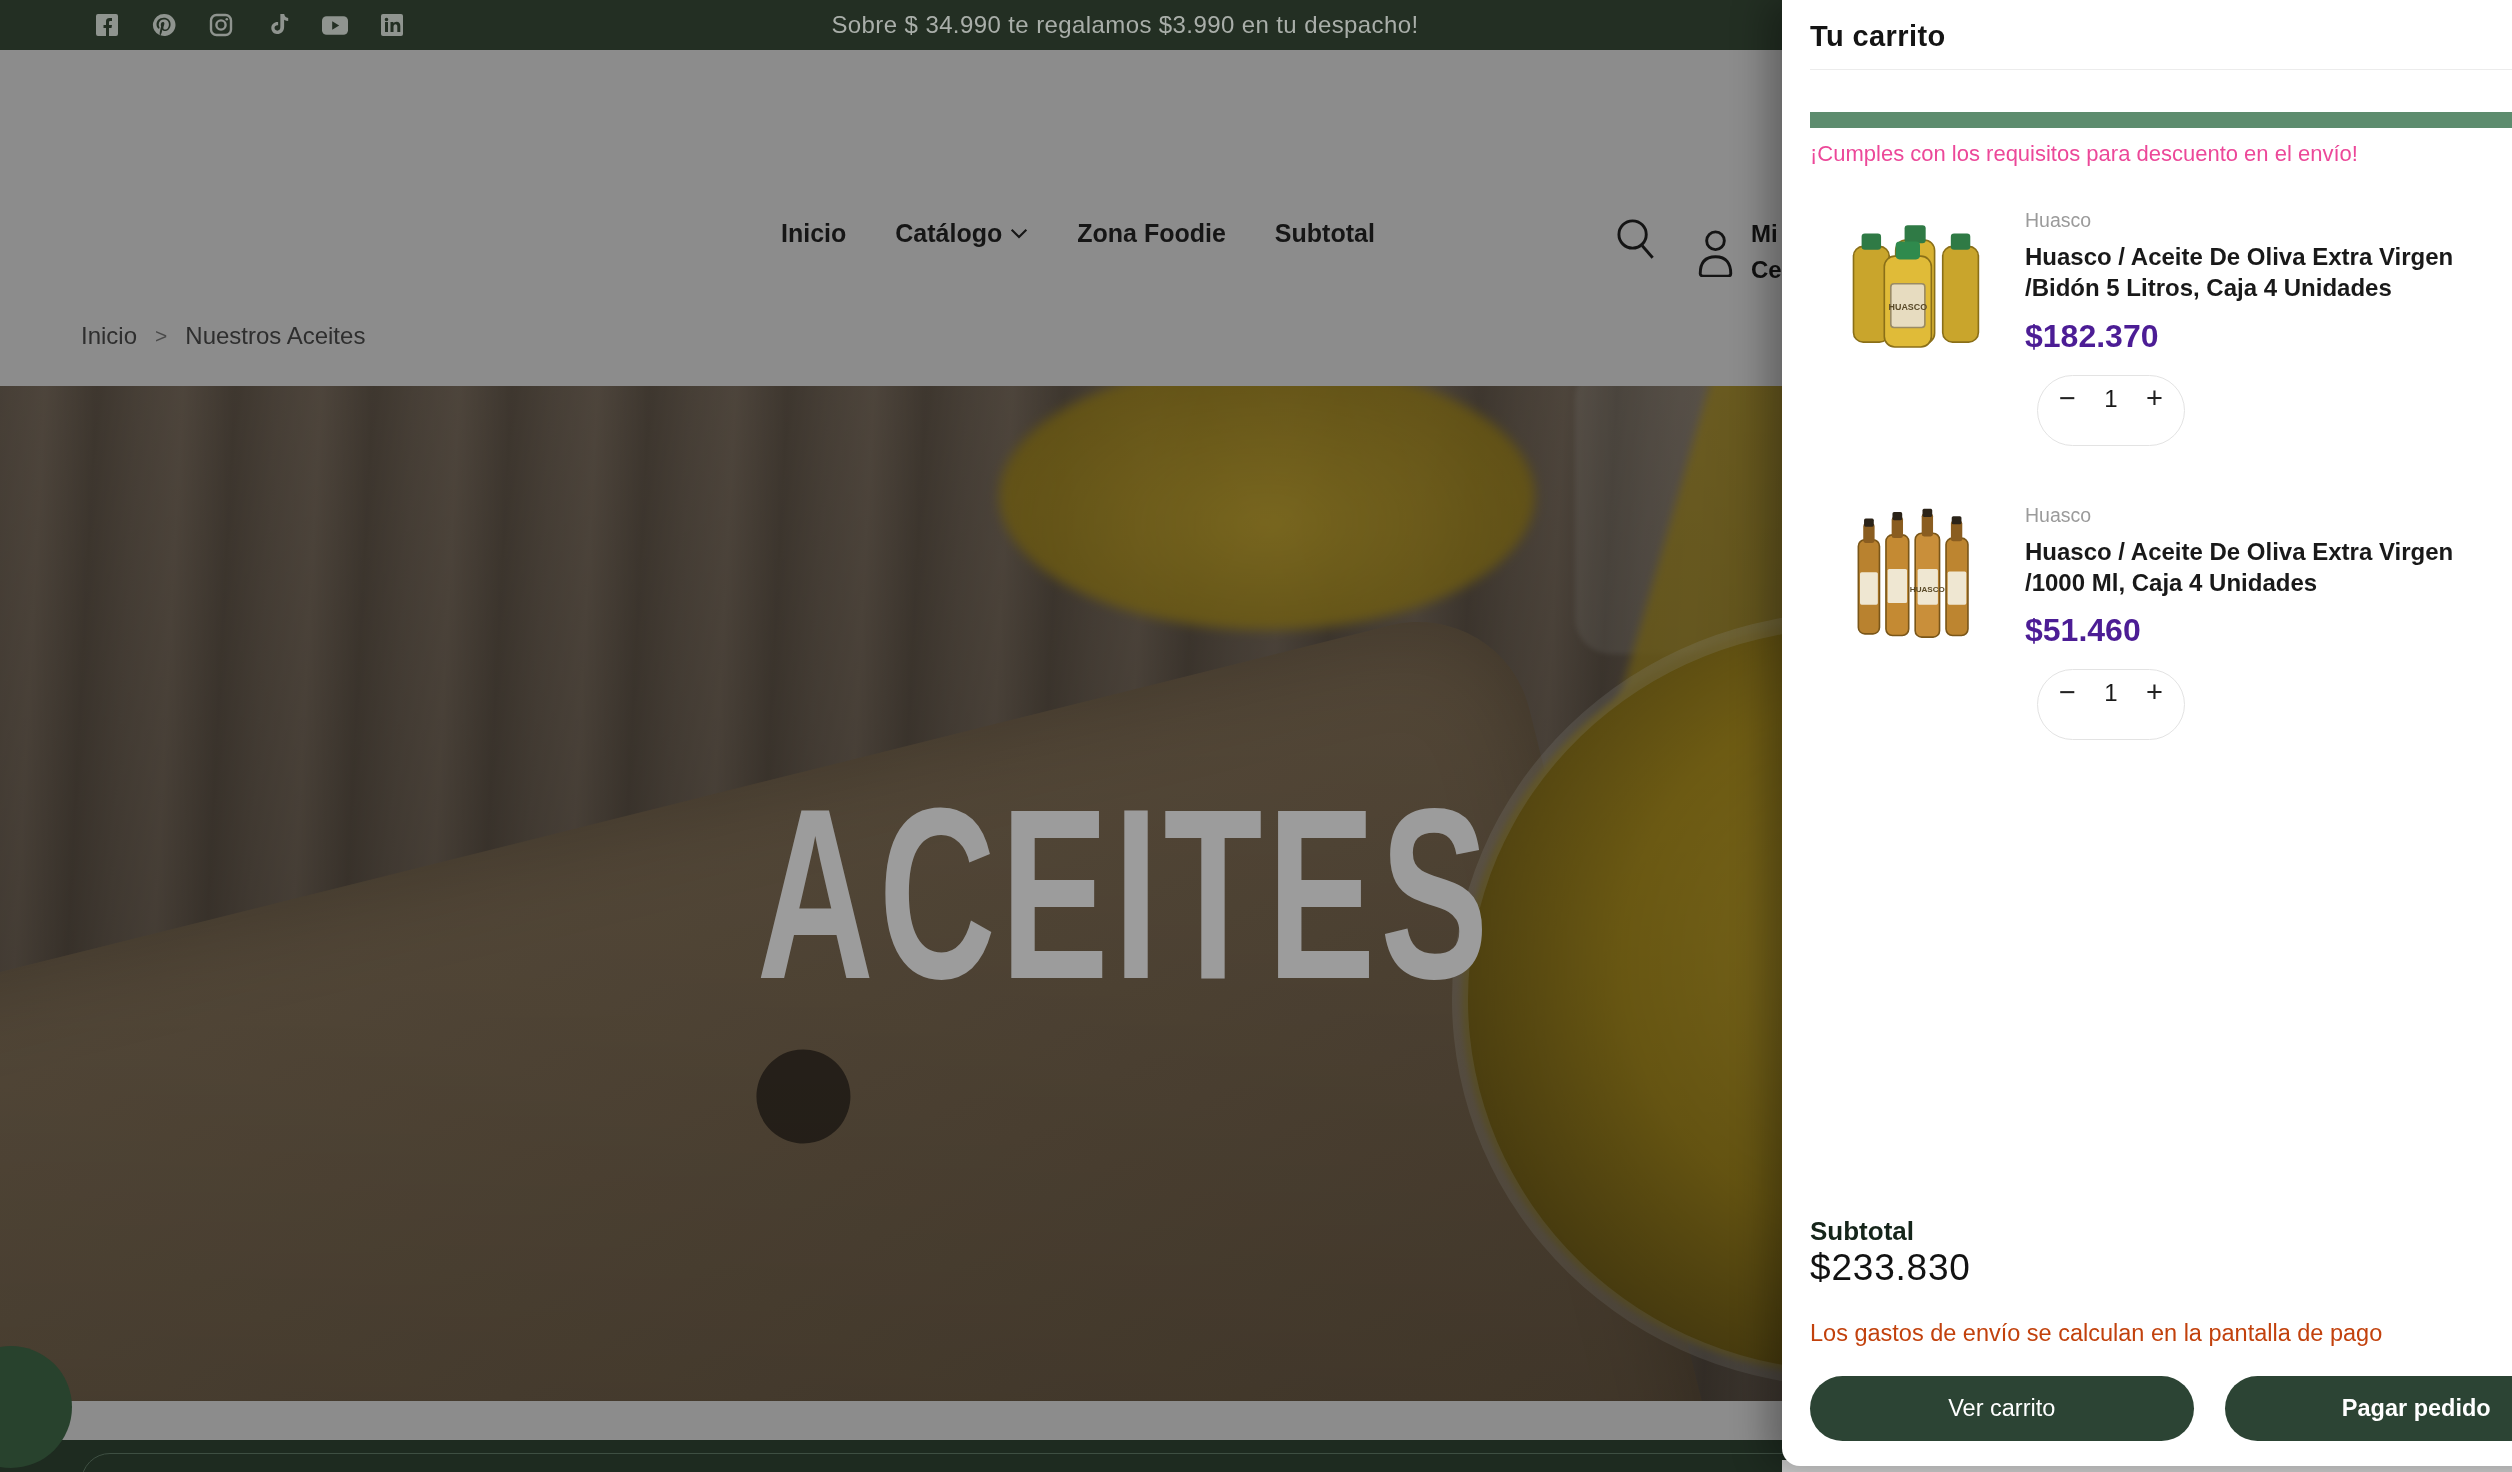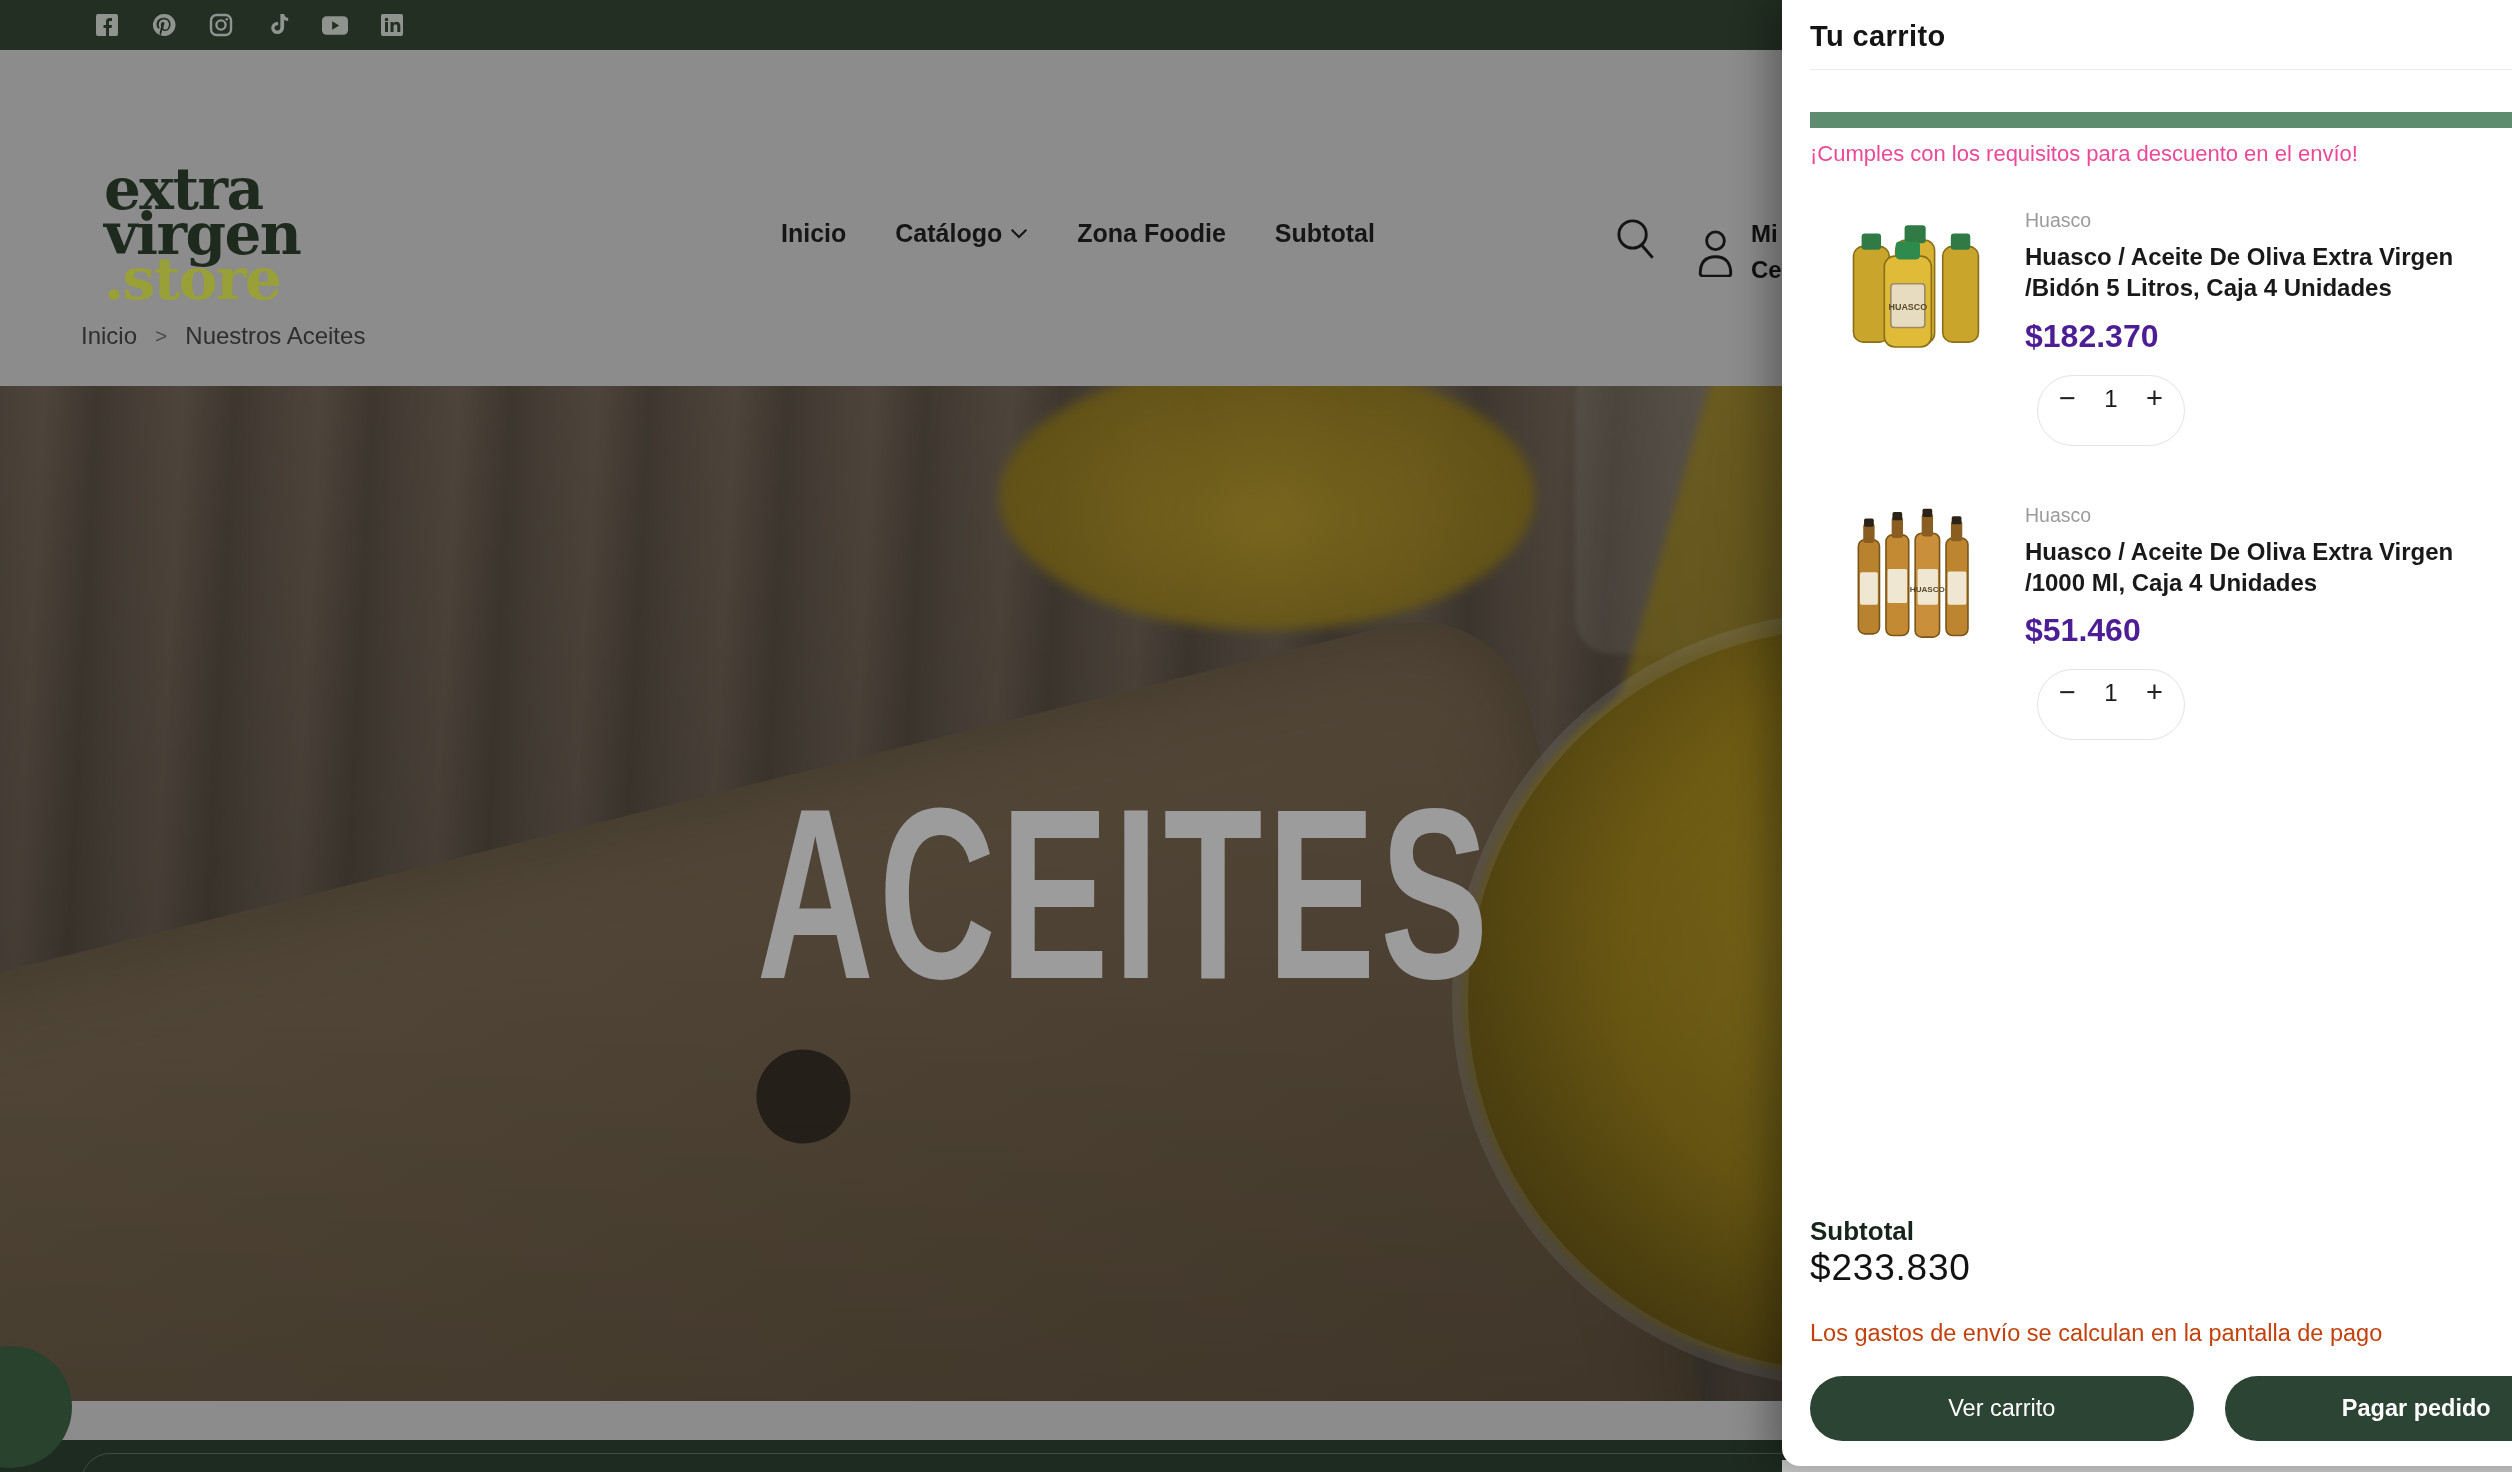--- a/index.html
+++ b/index.html
@@ -132,28 +132,24 @@
             <path d="M11 5.5 18.5 10 11 14.5z" fill="#232f23"></path>
           </svg>
       </span>
       <span class="sic">
         <svg width="24" height="24" viewBox="0 0 24 24">
             <path fill="#8f948f" d="M3 1h18a2 2 0 0 1 2 2v18a2 2 0 0 1-2 2H3a2 2 0 0 1-2-2V3a2 2 0 0 1 2-2z"></path>
             <path fill="#232f23" d="M5 9h3v10H5zM6.5 4.7a1.8 1.8 0 1 1 0 3.6 1.8 1.8 0 0 1 0-3.6zM10.5 9h2.9v1.4c.5-.9 1.6-1.7 3.2-1.7 2.6 0 3.7 1.6 3.7 4.3V19h-3v-5.4c0-1.4-.5-2.3-1.7-2.3-1.3 0-2.1 1-2.1 2.4V19h-3z"></path>
           </svg>
       </span>
     </div>
+    <div class="promo">Sobre $ 34.990 te regalamos $3.990 en tu despacho!</div>
   </div>
 
   <div class="header">
-    <div class="logo">
-      <div>extra</div>
-      <div>virgen</div>
-      <div class="l3">.store</div>
-    </div>
     <nav class="nav">
       <span class="nav-item">
           <span>Inicio</span>
         </span>
       <span class="nav-item">
         <span>Catálogo</span>
         <svg width="18" height="11.4" viewBox="0 0 22 14" fill="none" stroke="#161616" stroke-width="2.6">
             <path d="M2 2l9 9 9-9"></path>
           </svg>
       </span>

